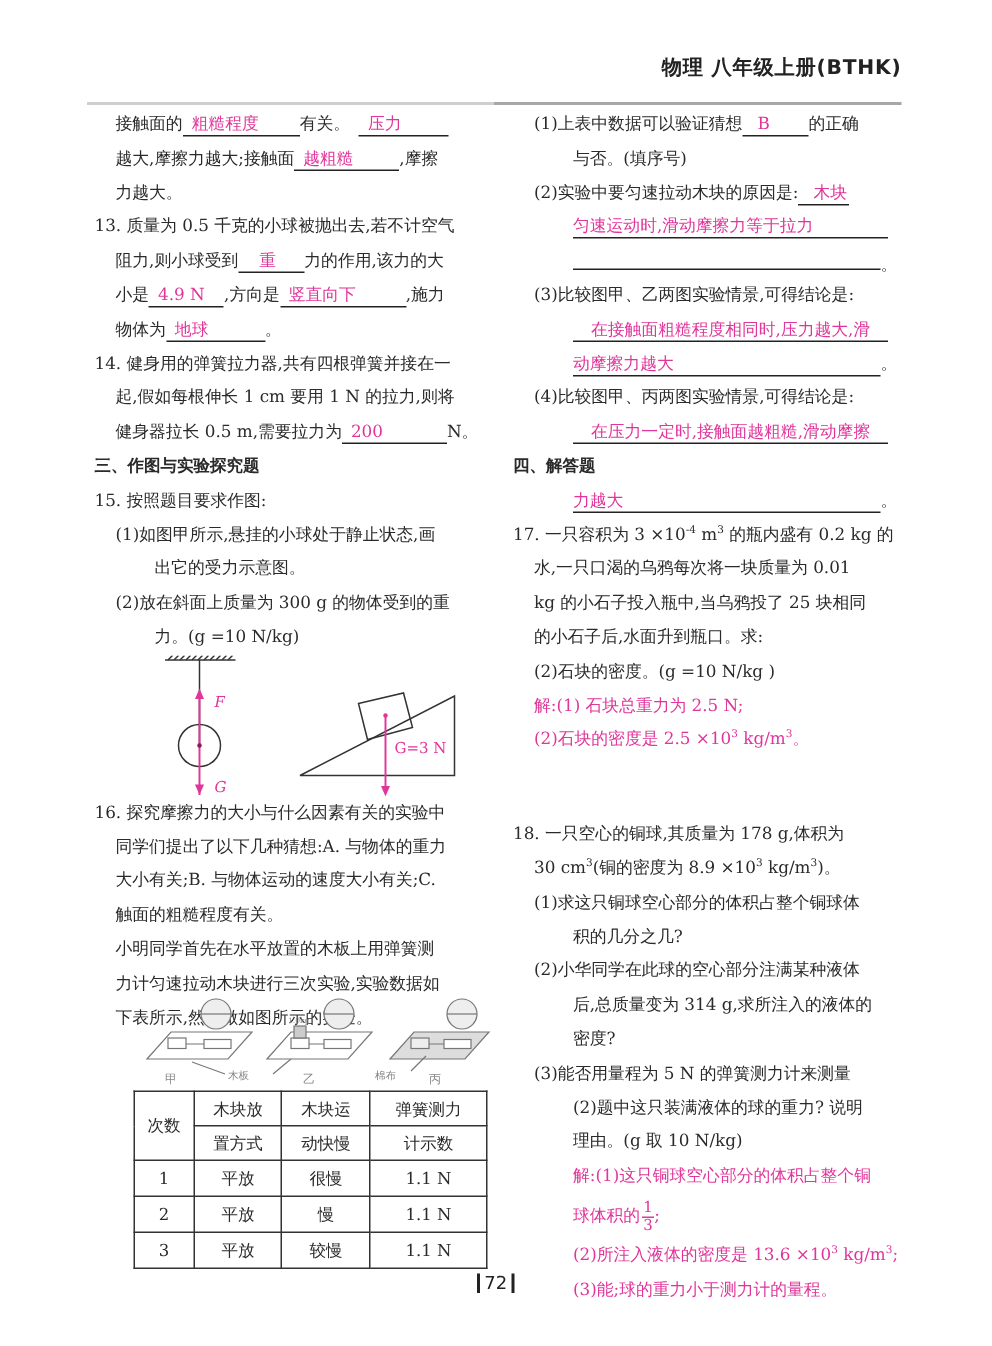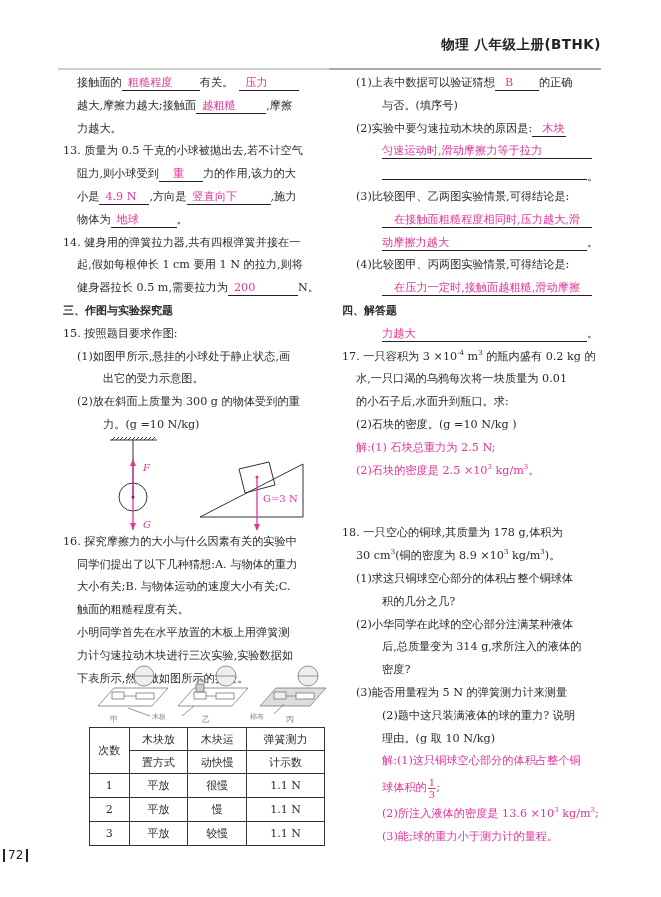--- a/index.html
+++ b/index.html
@@ -18,21 +18,21 @@
   .bl{display:inline-block;border-bottom:1px solid #222;line-height:16px;height:16px;vertical-align:baseline;text-align:left;padding-left:6px;box-sizing:border-box;color:#e0359a;}
   .fullbl{display:inline-block;border-bottom:1px solid #222;height:17px;line-height:17px;color:#e0359a;vertical-align:baseline;box-sizing:border-box;}
   .sec{font-family:"DejaVu Sans","Liberation Sans",sans-serif;font-weight:bold;font-size:11px;}
   sup{font-size:7px;vertical-align:5px;line-height:0;}
   .frac{display:inline-block;vertical-align:middle;text-align:center;font-size:10px;line-height:11px;margin-left:1px;}
   .frac span{display:block;}
   .frac .num{border-bottom:1px solid #e0359a;padding:0 1px;}
   table.exp{border-collapse:collapse;position:absolute;left:89px;top:727px;width:236px;font-size:11px;}
   table.exp td{border:1px solid #333;text-align:center;height:23px;padding:0;}
   table.exp tr.head td{height:22px;}
-  .pg{position:absolute;left:0;right:0;top:848px;text-align:left;font-family:"DejaVu Sans","Liberation Sans",sans-serif;font-size:12px;color:#222;}
+  .pg{position:absolute;left:0;right:0;top:848px;text-align:center;font-family:"DejaVu Sans","Liberation Sans",sans-serif;font-size:12px;color:#222;}
   .pg .bar{display:inline-block;width:2px;height:13px;background:#222;vertical-align:middle;margin:0 3px;}
   svg text{font-family:"DejaVu Serif","Liberation Serif",serif;}
 </style>
 </head>
 <body>
 
 <div class="hdr-title">物理 八年级上册(BTHK)</div>
 <div class="hdr-line"></div>
 
 <div class="col left">
@@ -212,20 +212,21 @@
   <div class="ln sec">四、解答题</div>
 
   <div class="ln i3">
     <span class="fullbl" style="width:205px">力越大</span><span>。</span>
   </div>
 
   <div class="ln">
     <span>17. 一只容积为 3 ×10</span><sup>-4</sup><span> m</span><sup>3</sup><span> 的瓶内盛有 0.2 kg 的</span>
   </div>
   <div class="ln i1">水,一只口渴的乌鸦每次将一块质量为 0.01</div>
+  <div class="ln i1">kg 的小石子投入瓶中,当乌鸦投了 25 块相同</div>
   <div class="ln i1">的小石子后,水面升到瓶口。求:</div>
   <div class="ln i1">(2)石块的密度。(g =10 N/kg )</div>
   <div class="ln i1 ans">解:(1) 石块总重力为 2.5 N;</div>
   <div class="ln i1 ans">
     <span>(2)石块的密度是 2.5 ×10</span><sup>3</sup><span> kg/m</span><sup>3</sup><span>。</span>
   </div>
 
   <div style="height:40px"></div>
 
   <div class="ln">18. 一只空心的铜球,其质量为 178 g,体积为</div>

